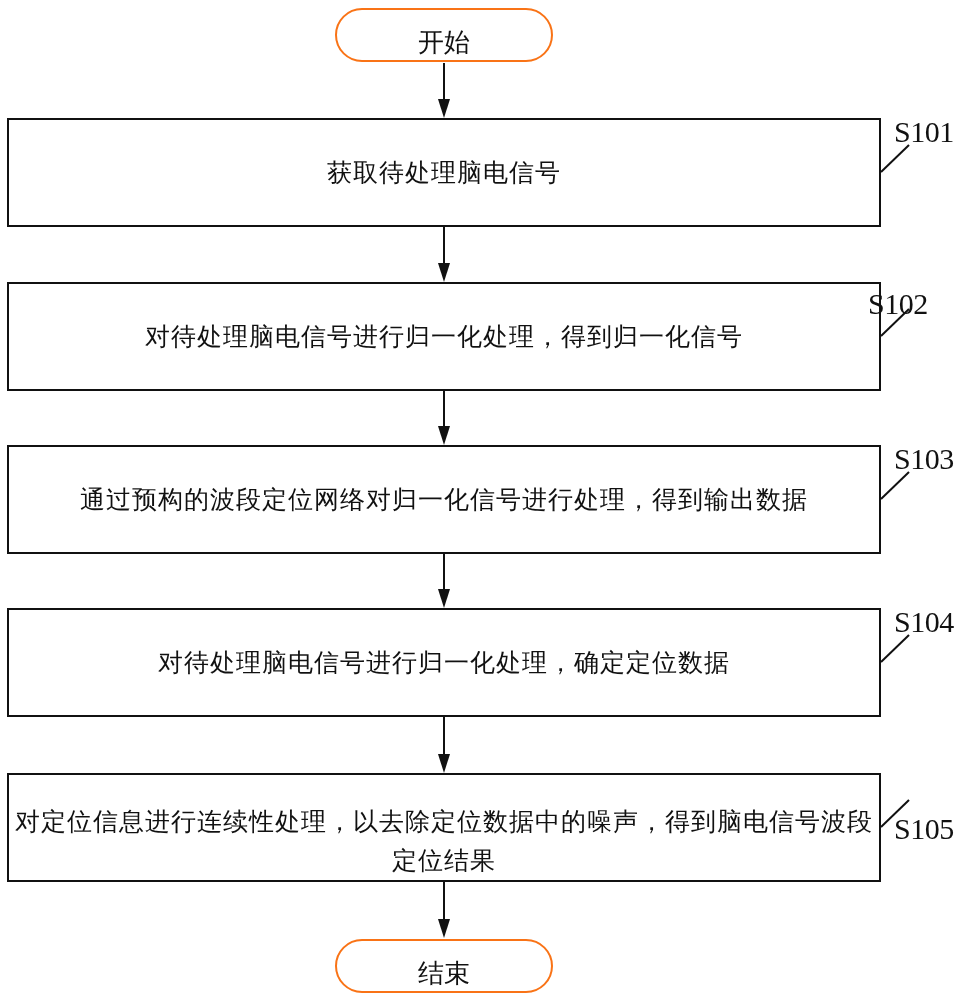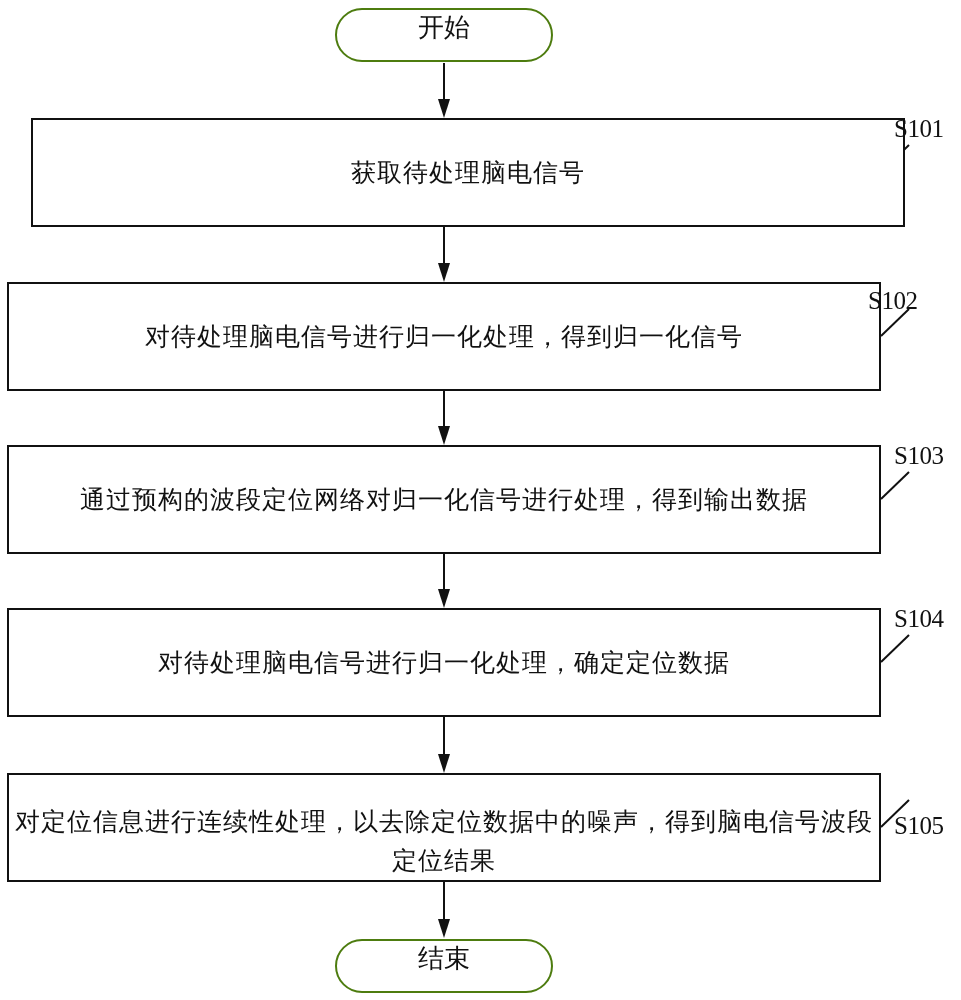--- a/index.html
+++ b/index.html
@@ -1,29 +1,29 @@
 <!DOCTYPE html>
 <html><head>
 <meta charset="utf-8">
 <style>
   html, body { margin: 0; padding: 0; background: #ffffff; }
   body { width: 961px; height: 1000px; position: relative; overflow: hidden;
          font-family: "DejaVu Serif", "Liberation Serif", serif; color: #111; }
   .terminal { position: absolute; left: 335px; width: 218px; height: 54px;
-              border: 2px solid #4d7c0f; border-radius: 28px; box-sizing: border-box;
-              display: flex; align-items: flex-start; justify-content: center;
+              border: 2px solid #f97316; border-radius: 28px; box-sizing: border-box;
+              display: flex; align-items: flex-end; justify-content: center;
               font-size: 26px; font-family: "DejaVu Sans", sans-serif; background: #fff; }
   .step { position: absolute; left: 7px; width: 874px; height: 109px;
           border: 2px solid #111; box-sizing: border-box; background: #fff;
           display: flex; align-items: center; justify-content: center;
           text-align: center; padding: 0 4px;
           font-family: "DejaVu Sans", sans-serif; font-size: 25px; line-height: 39px;
           letter-spacing: 1px; }
   .step .txt { display: block; }
-  .label { position: absolute; font-family: "Liberation Serif", serif; font-size: 25px;
+  .label { position: absolute; font-family: "Liberation Serif", serif; font-size: 30px;
            letter-spacing: -0.5px; }
   svg.connectors { position: absolute; left: 0; top: 0; }
 </style>
 </head>
 <body>
 
 <svg class="connectors" width="961" height="1000" viewBox="0 0 961 1000">
   <defs>
     <marker id="arrowhead" markerWidth="12" markerHeight="18" refX="6" refY="17" orient="auto" markerUnits="userSpaceOnUse">
       <path d="M0,0 L12,0 L6,18 Z" fill="#111"></path>
@@ -58,21 +58,21 @@
   <line x1="881" y1="336" x2="909" y2="309" stroke="#111" stroke-width="2"></line>
   <line x1="881" y1="499" x2="909" y2="472" stroke="#111" stroke-width="2"></line>
   <line x1="881" y1="662" x2="909" y2="635" stroke="#111" stroke-width="2"></line>
   <line x1="881" y1="827" x2="909" y2="800" stroke="#111" stroke-width="2"></line>
 </svg>
 
 <div class="terminal" style="top:8px;">
   <span>开始</span>
 </div>
 
-<div class="step" style="top:118px;margin-left:24px;">
+<div class="step" style="top:118px;">
   <span class="txt">获取待处理脑电信号</span>
 </div>
 <div class="label" style="left:894px; top:115px;">S101</div>
 
 <div class="step" style="top:282px;">
   <span class="txt">对待处理脑电信号进行归一化处理，得到归一化信号</span>
 </div>
 <div class="label" style="left:868px; top:279px;margin-top:8px;">S102</div>
 
 <div class="step" style="top:445px;">

